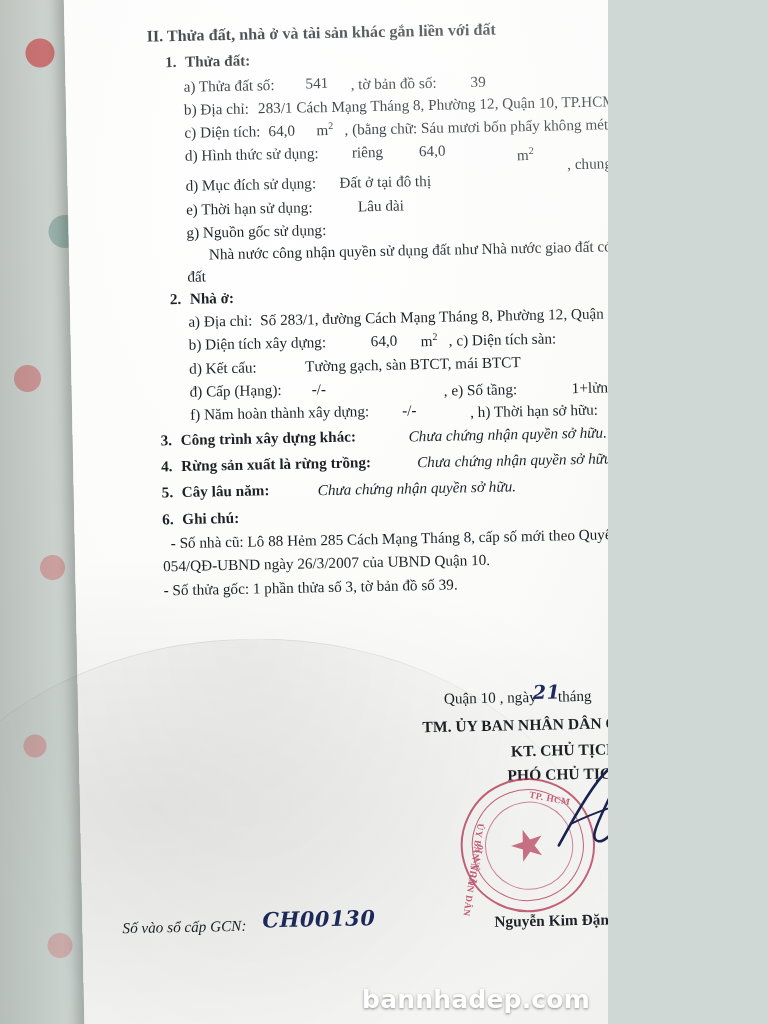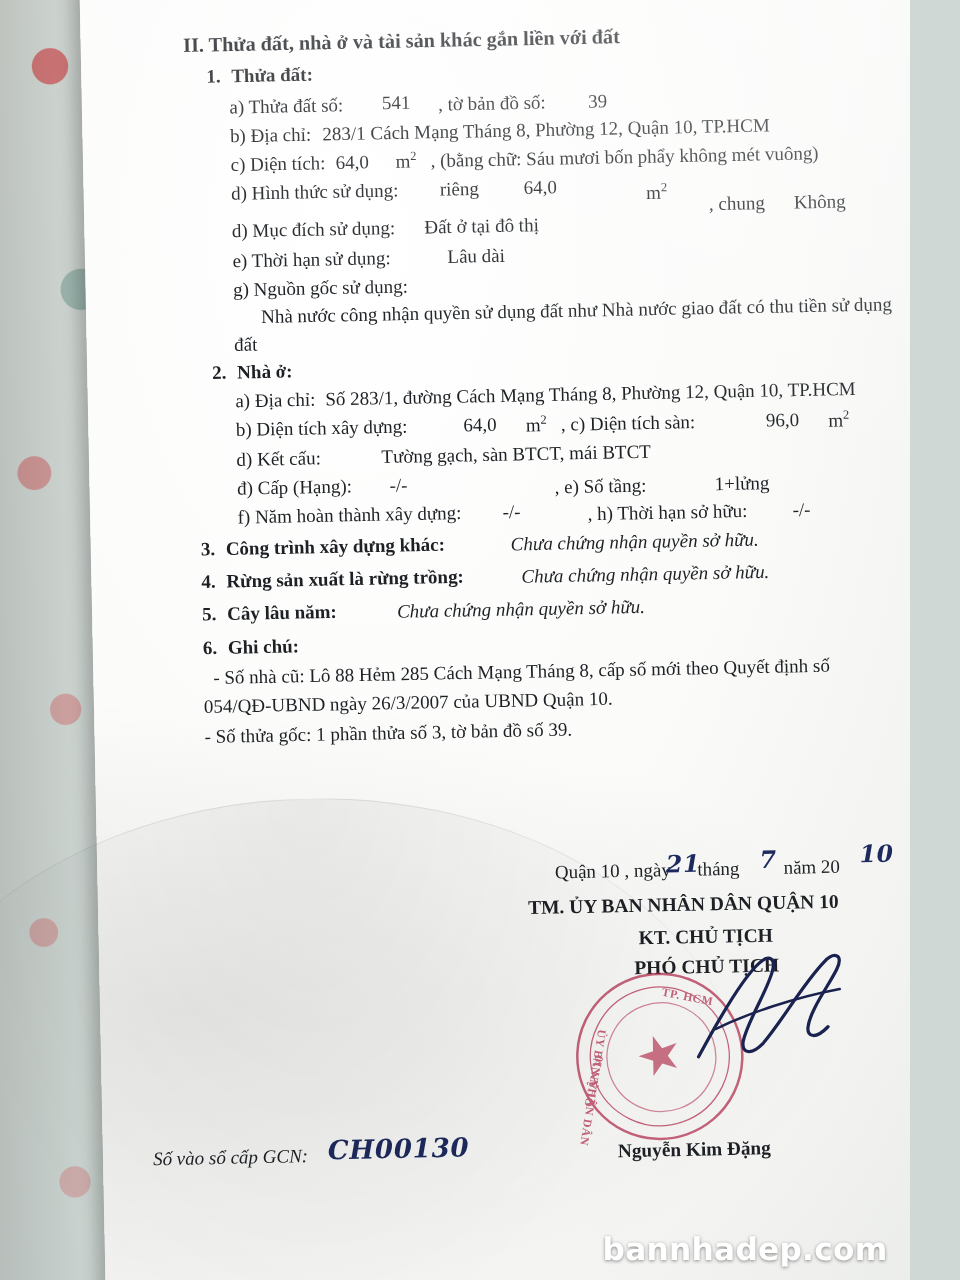--- a/index.html
+++ b/index.html
@@ -9,21 +9,21 @@
   body {
     width: 768px;
     height: 1024px;
     overflow: hidden;
     background: #cfd8d4;
     font-family: "Liberation Serif", serif;
   }
 
   #scene {
     position: relative;
-    width: 728px;
+    width: 608px;
     height: 1024px;
     overflow: hidden;
   }
 
   
   .bg-base {
     position: absolute;
     inset: 0;
     background:
       linear-gradient(110deg, #d9e2de 0%, #c9d6d2 38%, #bcccc8 62%, #cfdad6 100%);

